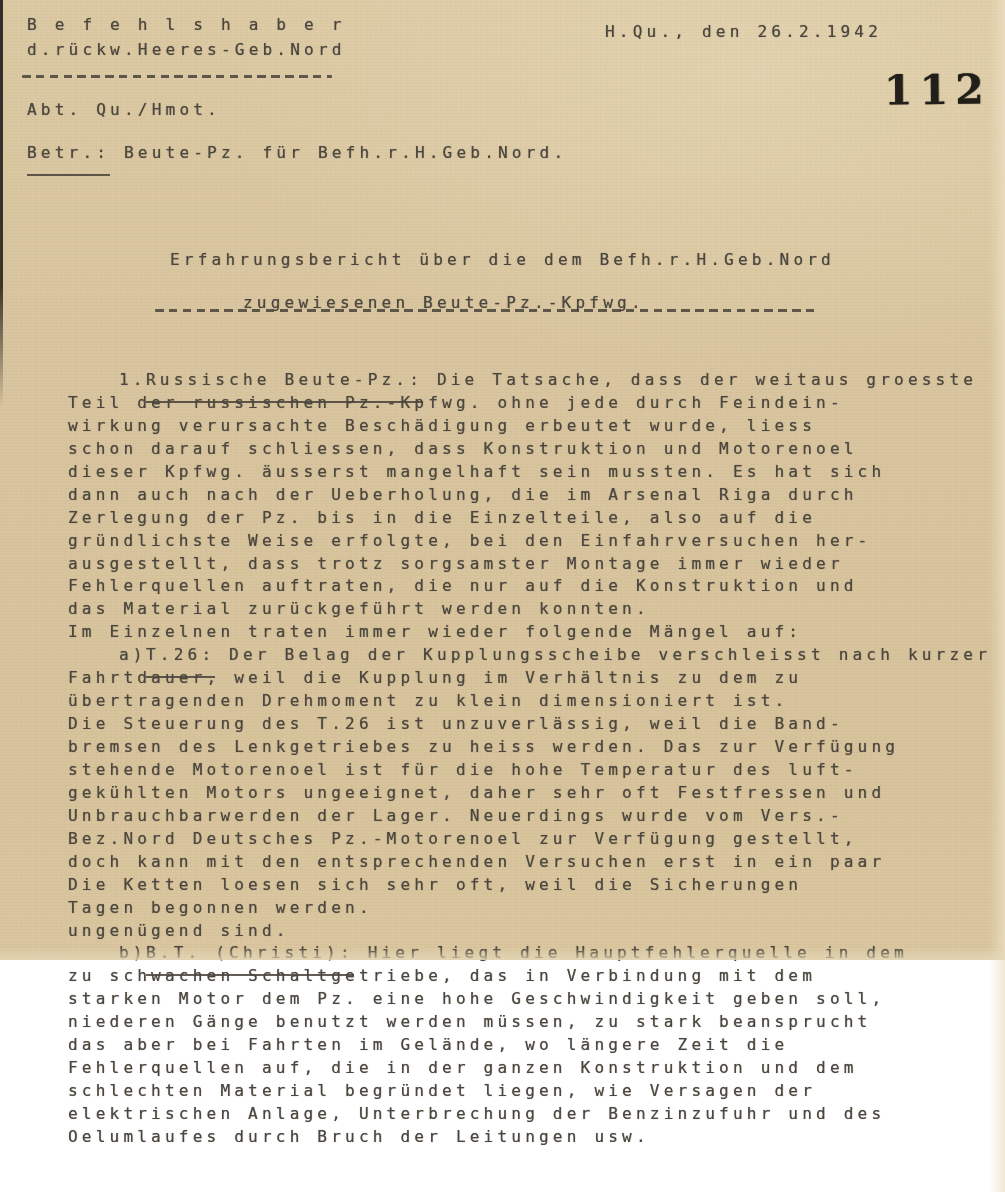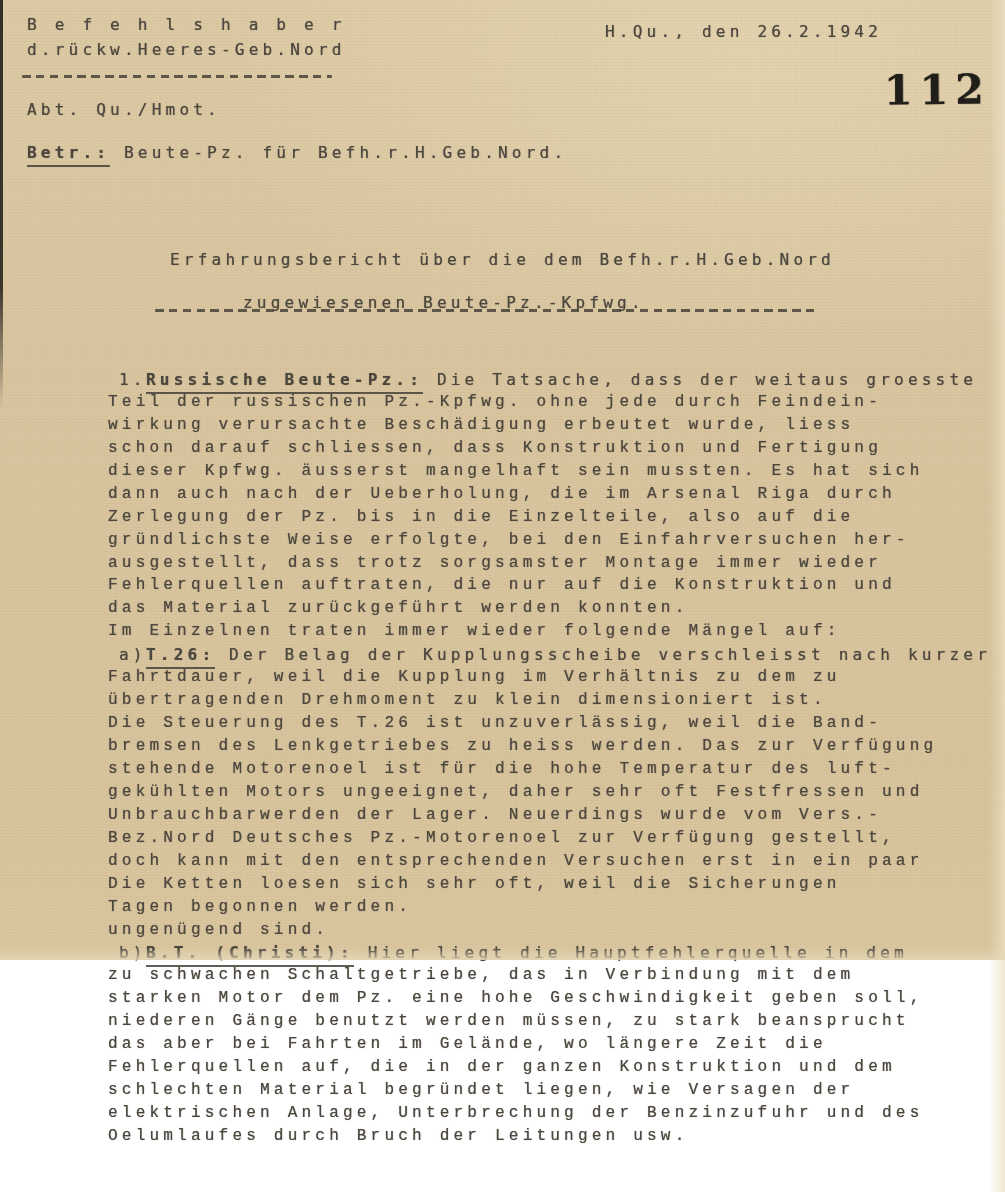--- a/index.html
+++ b/index.html
@@ -15,41 +15,41 @@
       radial-gradient(ellipse 900px 500px at 75% 8%, rgba(240,228,198,0.35), rgba(0,0,0,0) 60%),
       linear-gradient(180deg,#dccaa4 0%,#d9c6a0 35%,#d7c39c 80%,#dac7a0 100%);
   }
   .type{
     position:absolute;
     font-family:"DejaVu Sans Mono","Liberation Mono",monospace;
     font-size:16px;line-height:23px;letter-spacing:4.22px;
     color:#4c473e;white-space:pre;
     text-shadow:0 0 1px rgba(76,71,62,0.55), 0.4px 0.4px 0 rgba(76,71,62,0.25);
   }
-  .u{border-bottom:2px solid rgba(70,65,56,0.85);padding-bottom:3px;font-weight:bold;}
+  .u{border-bottom:2px solid rgba(70,65,56,0.85);padding-bottom:12px;}
   .dash{
     position:absolute;height:3px;border-radius:1px;
     background:repeating-linear-gradient(90deg, rgba(72,67,58,0.85) 0 8.5px, rgba(0,0,0,0) 8.5px 13.85px);
   }
   .stamp{
     position:absolute;left:884px;top:70px;
     font-family:"DejaVu Serif","Liberation Serif",serif;
     font-weight:bold;font-size:41px;line-height:41px;letter-spacing:7px;
     color:#221e19;
     text-shadow:0 0 1px rgba(34,30,25,0.7), 1px 0 0 rgba(34,30,25,0.25);
     transform:rotate(-0.5deg);
   }
   #body-block{position:absolute;left:0;top:368px;width:1005px;}
   .bline{position:relative;height:22.95px;
     font-family:"DejaVu Sans Mono","Liberation Mono",monospace;
     font-size:16px;line-height:23px;letter-spacing:4.22px;
     color:#4c473e;white-space:pre;
     text-shadow:0 0 1px rgba(76,71,62,0.55), 0.4px 0.4px 0 rgba(76,71,62,0.25);
   }
-  .bline.cont{padding-left:108px;font-family:Liberation Mono, monospace;}
+  .bline.cont{padding-left:68px;}
   .bline.item{padding-left:146px;}
   .bline .marker{position:absolute;left:119px;top:0;}
   .edge-left{
     position:absolute;left:0;top:0;width:3px;height:408px;
     background:linear-gradient(180deg,#332e26 0%,#3a342b 70%,rgba(58,52,43,0) 100%);
   }
   .edge-right{
     position:absolute;right:0;top:0;width:16px;height:1192px;
     background:linear-gradient(90deg, rgba(235,223,194,0) 0%, rgba(236,224,196,0.75) 100%);
   }
@@ -78,21 +78,21 @@
   <div>
     <div class="type" style="left:170px;top:248px">Erfahrungsbericht über die dem Befh.r.H.Geb.Nord</div>
     <div class="type" style="left:243px;top:291px">zugewiesenen Beute-Pz.-Kpfwg.</div>
     <div class="dash" style="left:155px;top:309px;width:665px"></div>
   </div>
 
   <div id="body-block">
       <div class="bline item"><span class="marker">1.</span><span class="u">Russische Beute-Pz.:</span><span> Die Tatsache, dass der weitaus groesste</span></div>
       <div class="bline cont"><span>Teil der russischen Pz.-Kpfwg. ohne jede durch Feindein-</span></div>
       <div class="bline cont"><span>wirkung verursachte Beschädigung erbeutet wurde, liess</span></div>
-      <div class="bline cont"><span>schon darauf schliessen, dass Konstruktion und Fertigung</span></div>
+      <div class="bline cont"><span>schon darauf schliessen, dass Konstruktion und Motorenoel</span></div>
       <div class="bline cont"><span>dieser Kpfwg. äusserst mangelhaft sein mussten. Es hat sich</span></div>
       <div class="bline cont"><span>dann auch nach der Ueberholung, die im Arsenal Riga durch</span></div>
       <div class="bline cont"><span>Zerlegung der Pz. bis in die Einzelteile, also auf die</span></div>
       <div class="bline cont"><span>gründlichste Weise erfolgte, bei den Einfahrversuchen her-</span></div>
       <div class="bline cont"><span>ausgestellt, dass trotz sorgsamster Montage immer wieder</span></div>
       <div class="bline cont"><span>Fehlerquellen auftraten, die nur auf die Konstruktion und</span></div>
       <div class="bline cont"><span>das Material zurückgeführt werden konnten.</span></div>
       <div class="bline cont"><span>Im Einzelnen traten immer wieder folgende Mängel auf:</span></div>
       <div class="bline item"><span class="marker">a)</span><span class="u">T.26:</span><span> Der Belag der Kupplungsscheibe verschleisst nach kurzer</span></div>
       <div class="bline cont"><span>Fahrtdauer, weil die Kupplung im Verhältnis zu dem zu</span></div>

